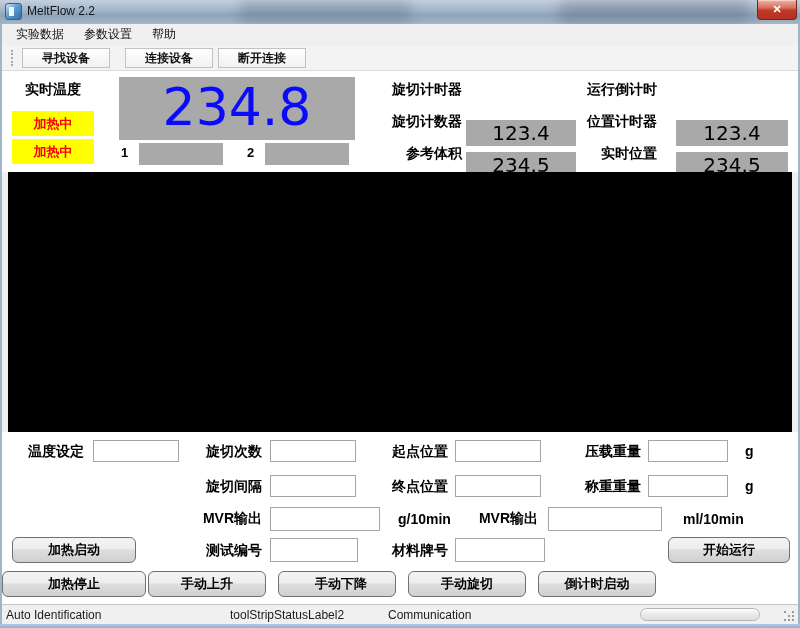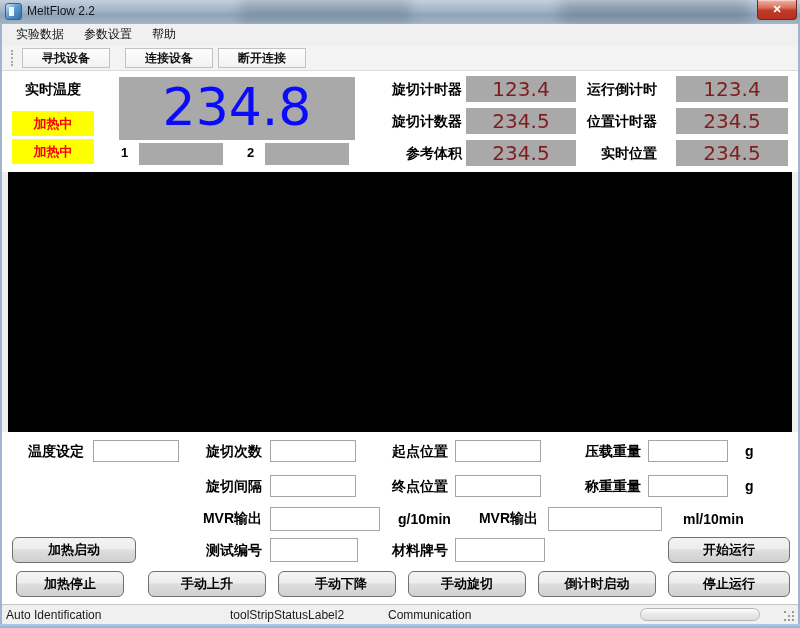--- a/index.html
+++ b/index.html
@@ -53,22 +53,22 @@
   .big-display{position:absolute;left:117px;top:6px;width:236px;height:63px;background:#a9a9a9;
     color:#0a0aff;font-size:52px;font-family:"DejaVu Sans",sans-serif;text-align:center;line-height:60px;}
   .zone-num{position:absolute;top:74px;font-size:13px;font-weight:bold;}
   .zone-num.z1{left:119px;}
   .zone-num.z2{left:245px;}
   .zone-box{position:absolute;top:72px;width:84px;height:22px;background:#a9a9a9;}
   .zone-box.z1{left:137px;}
   .zone-box.z2{left:263px;}
 
   .ro-label{position:absolute;width:92px;text-align:right;font-size:14px;font-weight:bold;line-height:26px;}
-  .ro-box{position:absolute;width:110px;height:26px;background:#a9a9a9;color:#7f1d1d;
-    font-size:20px;font-family:"DejaVu Sans",sans-serif;text-align:center;line-height:27px;}
+  .ro-box{position:absolute;width:110px;height:26px;background:#a9a9a9;color:#000000;
+    font-size:20px;font-family:"DejaVu Sans",sans-serif;text-align:center;line-height:27px;margin-top:44px;}
   .colA .ro-label{left:368px;}
   .colA .ro-box{left:464px;}
   .colB .ro-label{left:563px;}
   .colB .ro-box{left:674px;width:112px;}
   .row0{top:5px;}  .row1{top:37px;}  .row2{top:69px;}
 
   
   .black-panel{position:absolute;left:8px;top:172px;width:784px;height:260px;background:#000;}
 
   
@@ -176,26 +176,25 @@
     <input class="f-input" style="left: 546px; top: 75px; width: 114px; height: 24px;">
     <div class="unit" style="left:681px;top:76px;">ml/10min</div>
 
     <button class="btn" style="left:10px;top:105px;width:124px;">加热启动</button>
     <div class="f-lbl ra" style="left:188px;top:107px;width:72px;">测试编号</div>
     <input class="f-input" style="left: 268px; top: 106px; width: 88px; height: 24px;">
     <div class="f-lbl ra" style="left:378px;top:107px;width:68px;">材料牌号</div>
     <input class="f-input" style="left: 453px; top: 106px; width: 90px; height: 24px;">
     <button class="btn" style="left:666px;top:105px;width:122px;">开始运行</button>
 
-    <button class="btn" style="left:14px;top:139px;width:108px;">加热停止</button>
+    <button class="btn" style="left:0;top:139px;width:144px;">加热停止</button>
     <button class="btn" style="left:146px;top:139px;width:118px;">手动上升</button>
     <button class="btn" style="left:276px;top:139px;width:118px;padding-left:8px;">手动下降</button>
     <button class="btn" style="left:536px;top:139px;width:118px;">倒计时启动</button>
     <button class="btn" style="left:406px;top:139px;width:118px;">手动旋切</button>
-    <button class="btn" style="left:666px;top:139px;width:122px;">停止运行</button>
   </div>
 
   <div class="statusbar">
     <div class="sb-text" style="left:4px;">Auto Identification</div>
     <div class="sb-text" style="left:228px;">toolStripStatusLabel2</div>
     <div class="sb-text" style="left:386px;">Communication</div>
     <div class="sb-progress"></div>
     <div class="sb-grip"></div>
   </div>
 

